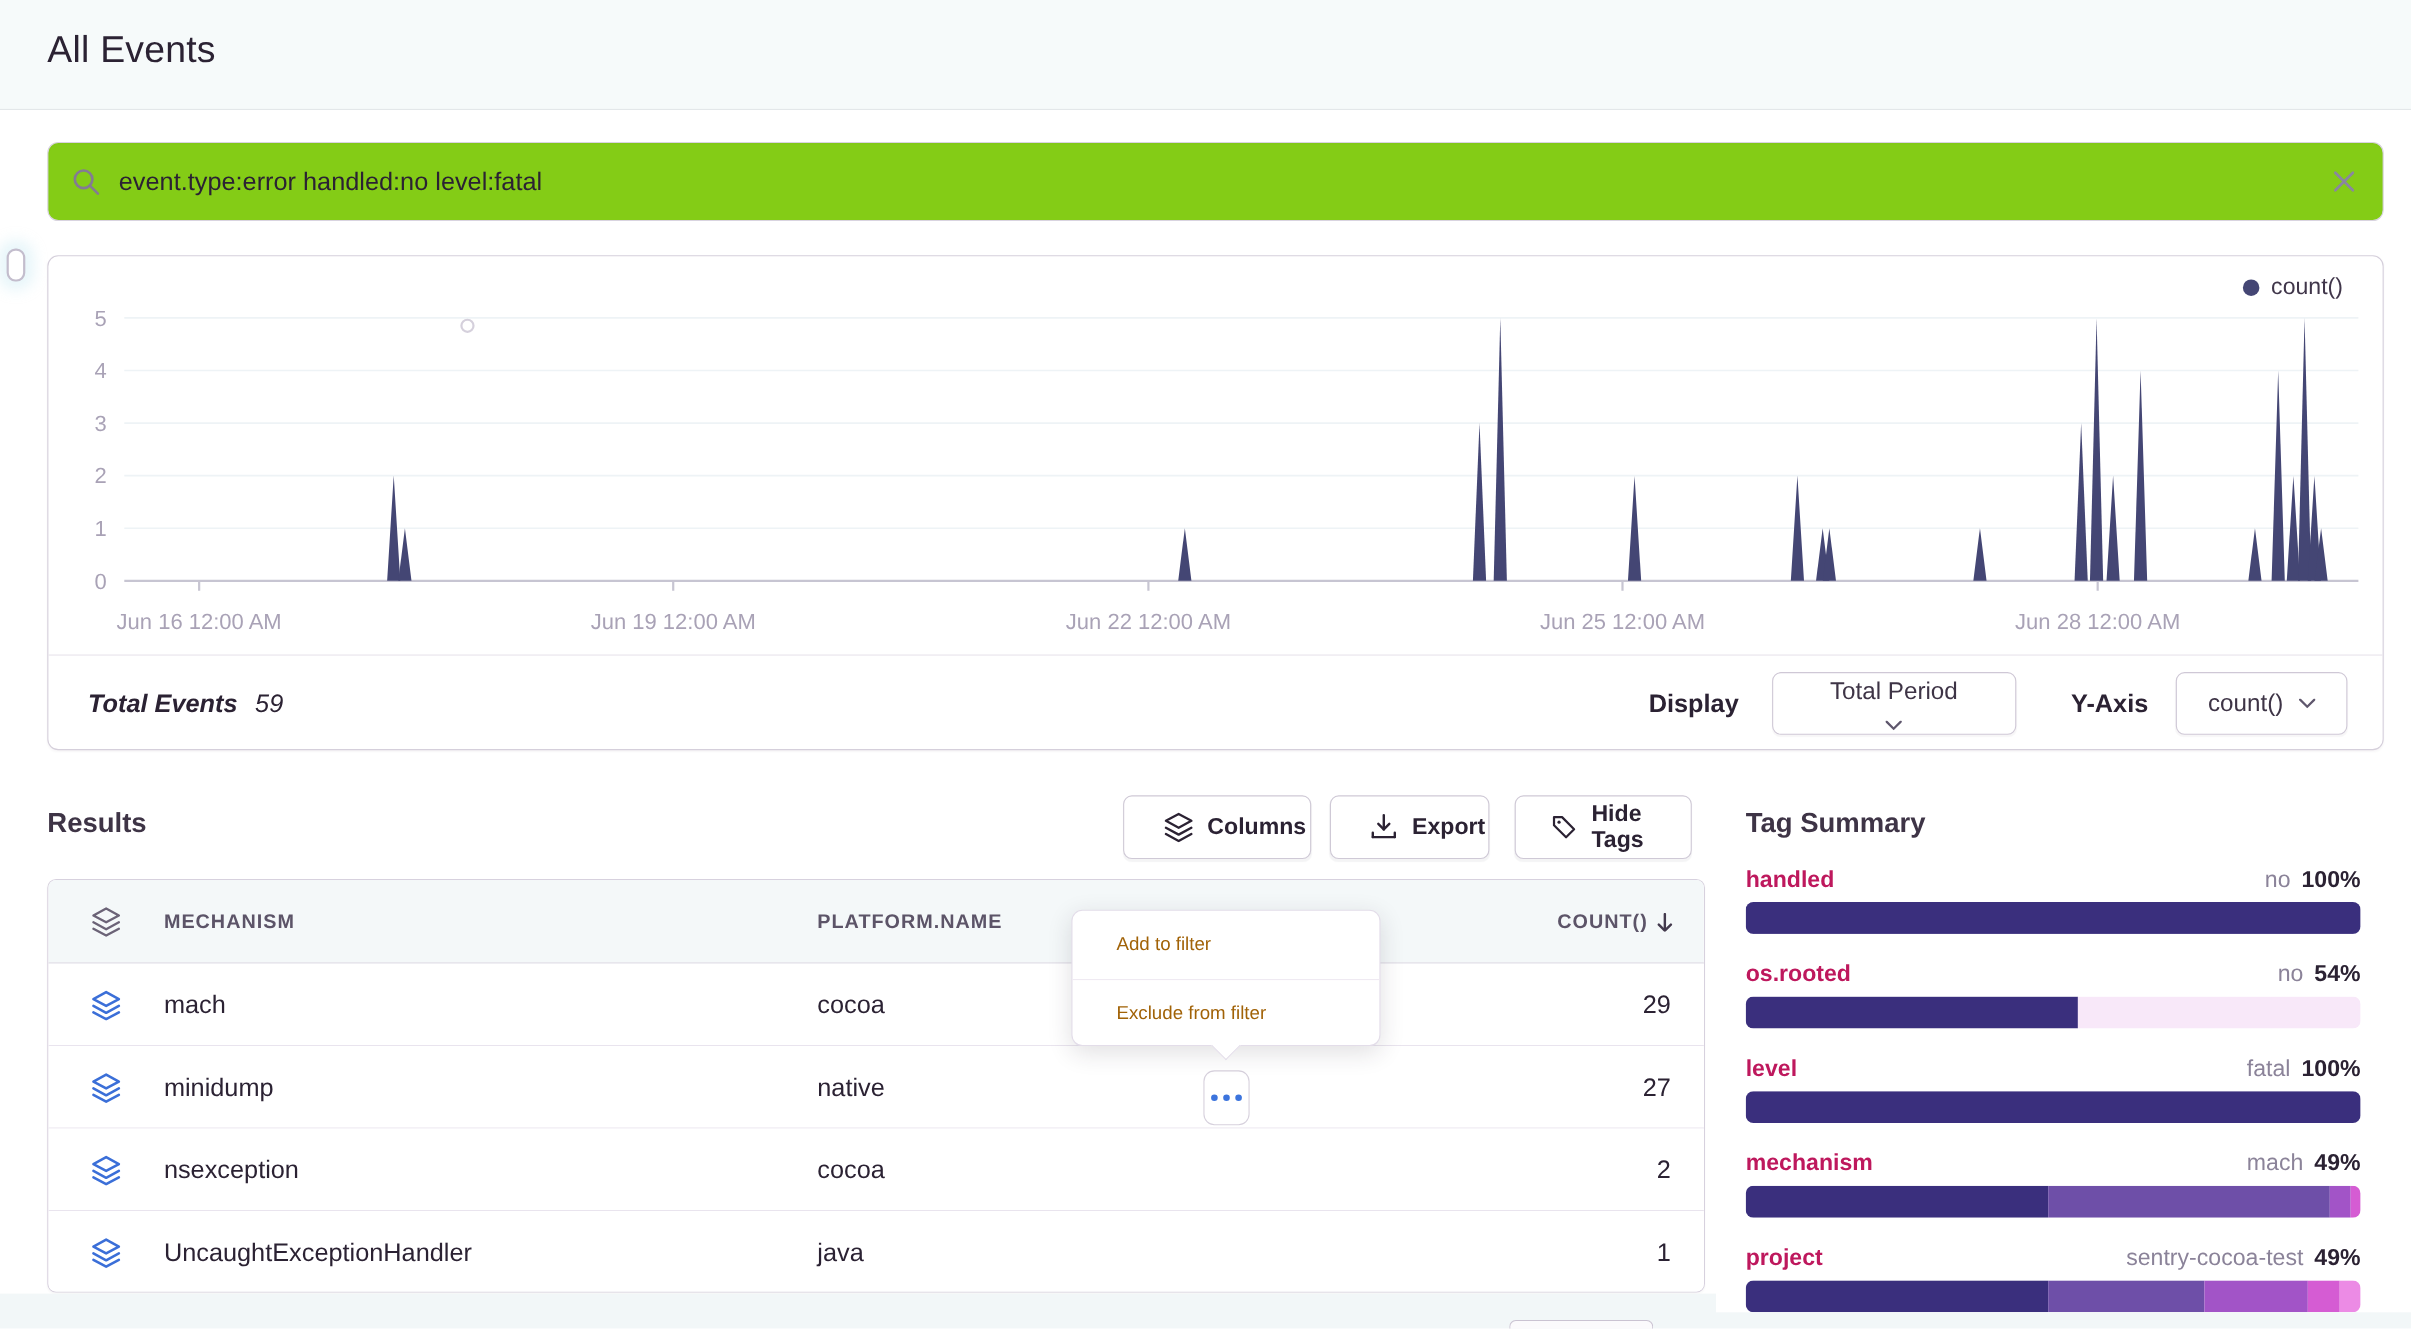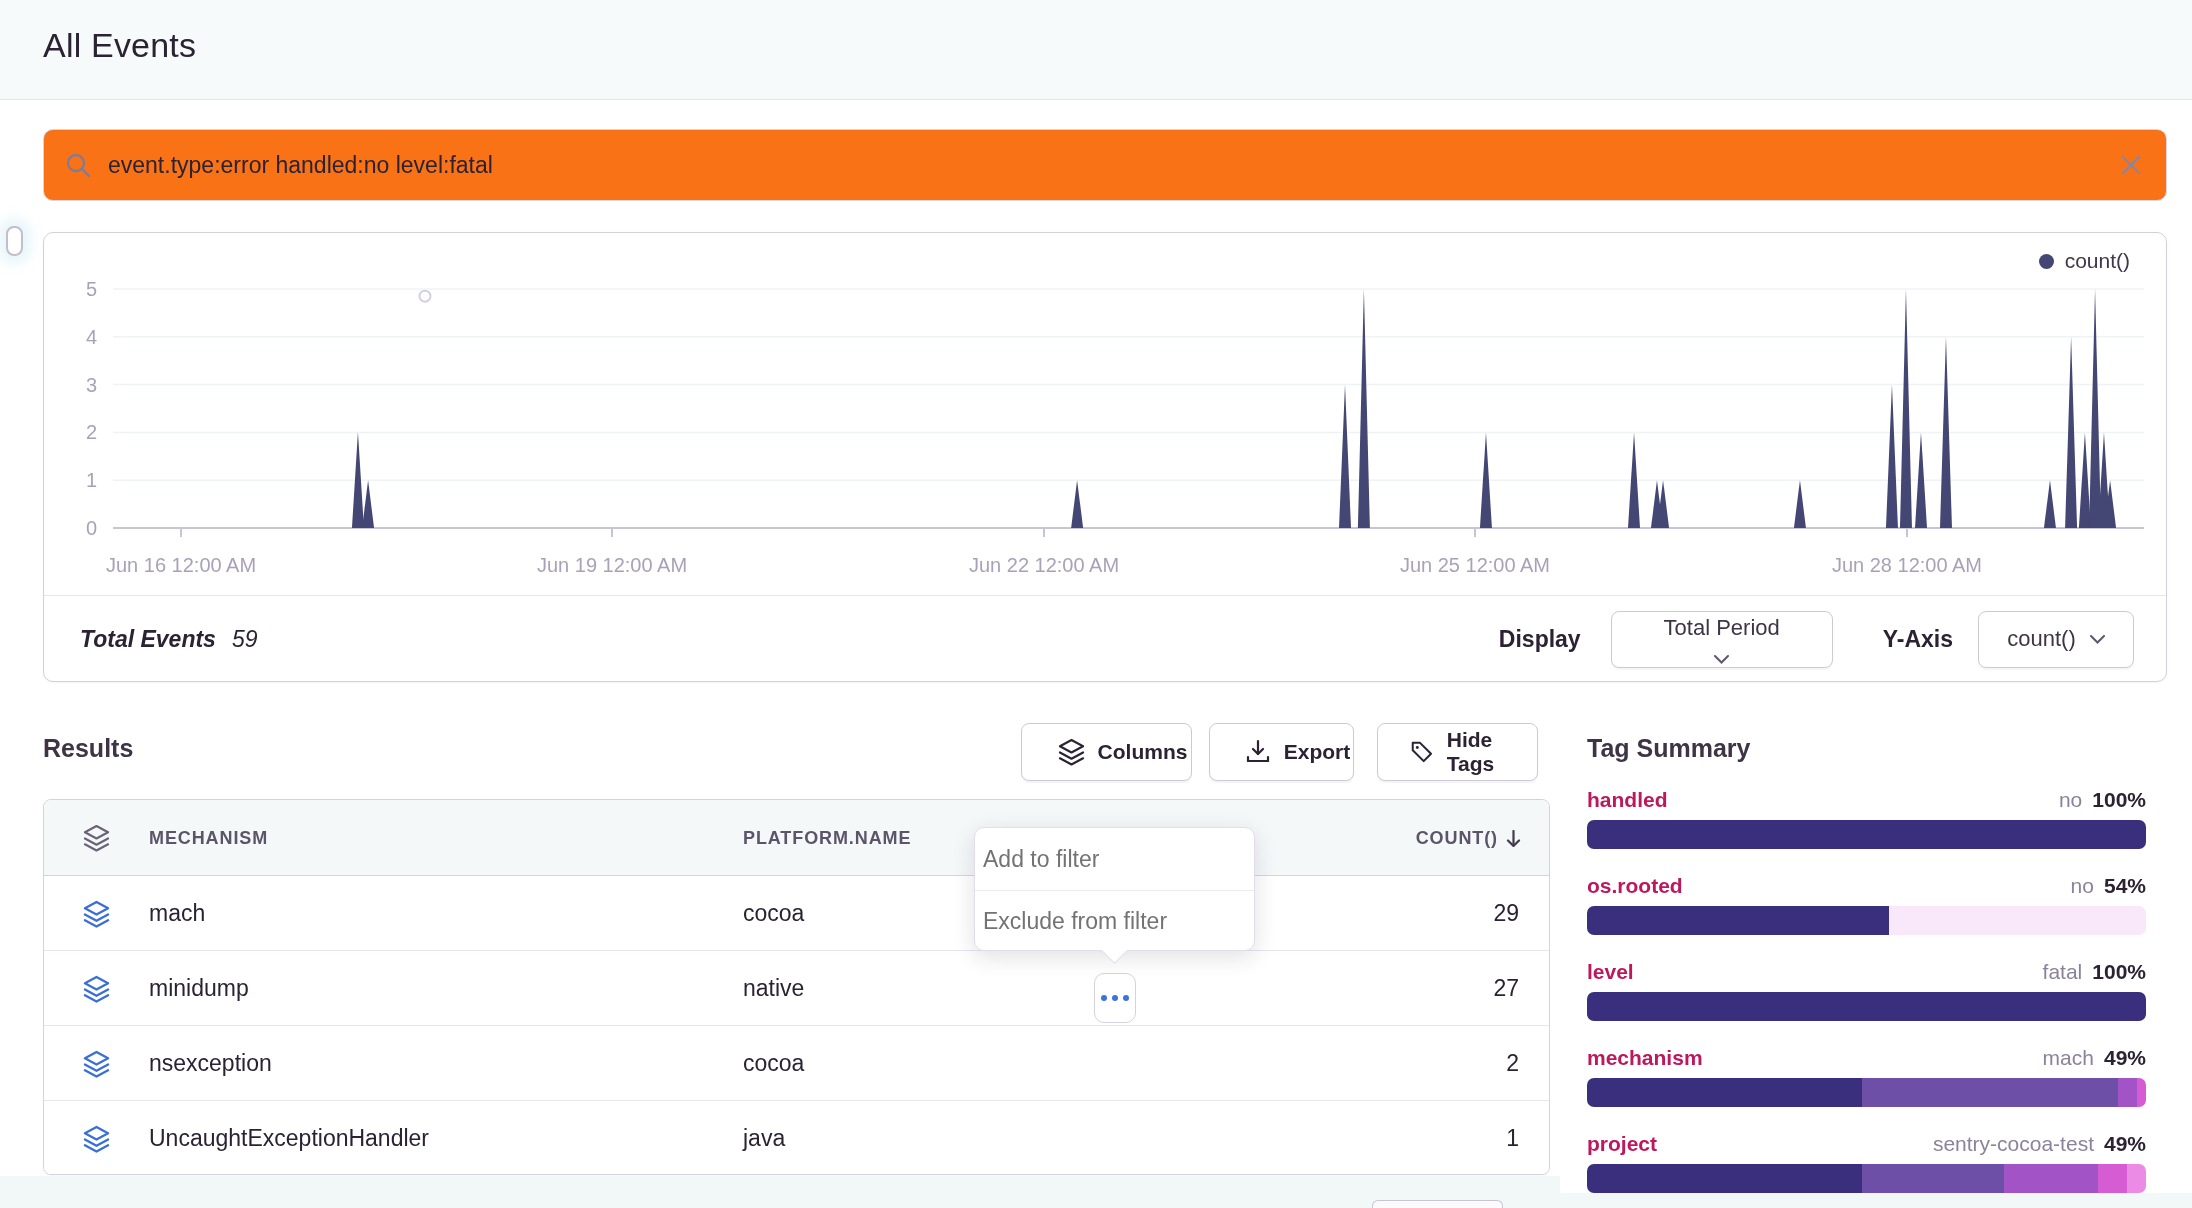--- a/index.html
+++ b/index.html
@@ -8,21 +8,21 @@
   .abs{position:absolute;}
 
   
   .page-header{left:0;top:0;width:2192px;height:99px;background:#f6fafa;border-bottom:1px solid #e3e7e9;}
   .page-title{left:43px;top:26px;font-size:34px;font-weight:500;color:#2b2233;letter-spacing:.2px;}
 
   .left-handle{left:6px;top:226px;width:13px;height:26px;border:2px solid #c3bdcd;border-radius:8px;
                background:#fff;box-shadow:0 0 12px 8px rgba(190,230,240,.35);}
 
   
-  .search-bar{left:43px;top:129px;width:2124px;height:72px;background:#f97316;border:1px solid #d9d4e0;
+  .search-bar{left:43px;top:129px;width:2124px;height:72px;background:#84cc16;border:1px solid #d9d4e0;
               border-radius:10px;box-sizing:border-box;display:flex;align-items:center;box-shadow:inset 0 1px 2px rgba(43,34,51,.03);}
   .search-icon{margin-left:20px;display:flex;}
   .search-query{margin-left:16px;font-size:23px;color:#2b2233;}
   .search-clear{position:absolute;right:22px;top:50%;transform:translateY(-50%);display:flex;cursor:pointer;}
 
   
   .chart-panel{left:43px;top:232px;width:2124px;height:450px;background:#fff;border:1px solid #d5cfdb;
                border-radius:10px;box-sizing:border-box;box-shadow:0 1px 2px rgba(43,34,51,.04);}
   .chart-legend{position:absolute;top:16px;right:36px;display:flex;align-items:center;gap:11px;}
   .legend-dot{width:15px;height:15px;border-radius:50%;background:#444674;}
@@ -66,22 +66,22 @@
   .trow.last{border-bottom:none;}
   .row-icon{position:absolute;left:39px;top:24px;}
   .td{position:absolute;top:0;height:75px;display:flex;align-items:center;font-size:23px;color:#2b2233;}
   .td-mechanism{left:105px;}
   .td-platform{left:699px;}
   .td-count{right:30px;}
 
   
   .context-menu{left:974px;top:827px;width:281px;height:124px;background:#fff;border:1px solid #e3dde9;
                 border-radius:10px;box-sizing:border-box;box-shadow:0 6px 22px rgba(43,34,51,.14);z-index:5;}
-  .menu-item{position:absolute;left:0;width:100%;height:62px;display:flex;align-items:center;padding-left:8px;
-             box-sizing:border-box;font-size:23px;color:#737373;cursor:pointer;}
+  .menu-item{position:absolute;left:0;width:100%;height:62px;display:flex;align-items:center;padding-left:40px;
+             box-sizing:border-box;font-size:17px;color:#a16207;cursor:pointer;}
   .menu-item.second{top:63px;height:60px;}
   .menu-divider{position:absolute;left:0;top:62px;width:100%;border-top:1px solid #efeaf2;}
   .menu-arrow{position:absolute;left:130px;bottom:-10px;width:18px;height:18px;background:#fff;
               border-right:1px solid #e3dde9;border-bottom:1px solid #e3dde9;transform:rotate(45deg);}
   .more-button{left:1094px;top:973px;width:42px;height:50px;background:#fff;border:1px solid #d7d1dd;border-radius:10px;
                box-sizing:border-box;display:flex;align-items:center;justify-content:center;gap:5px;cursor:pointer;z-index:4;}
   .more-dot{width:6px;height:6px;border-radius:50%;background:#3c74dd;}
 
   
   .tag-title{left:1587px;top:734px;font-size:25px;font-weight:700;color:#3e3446;}

